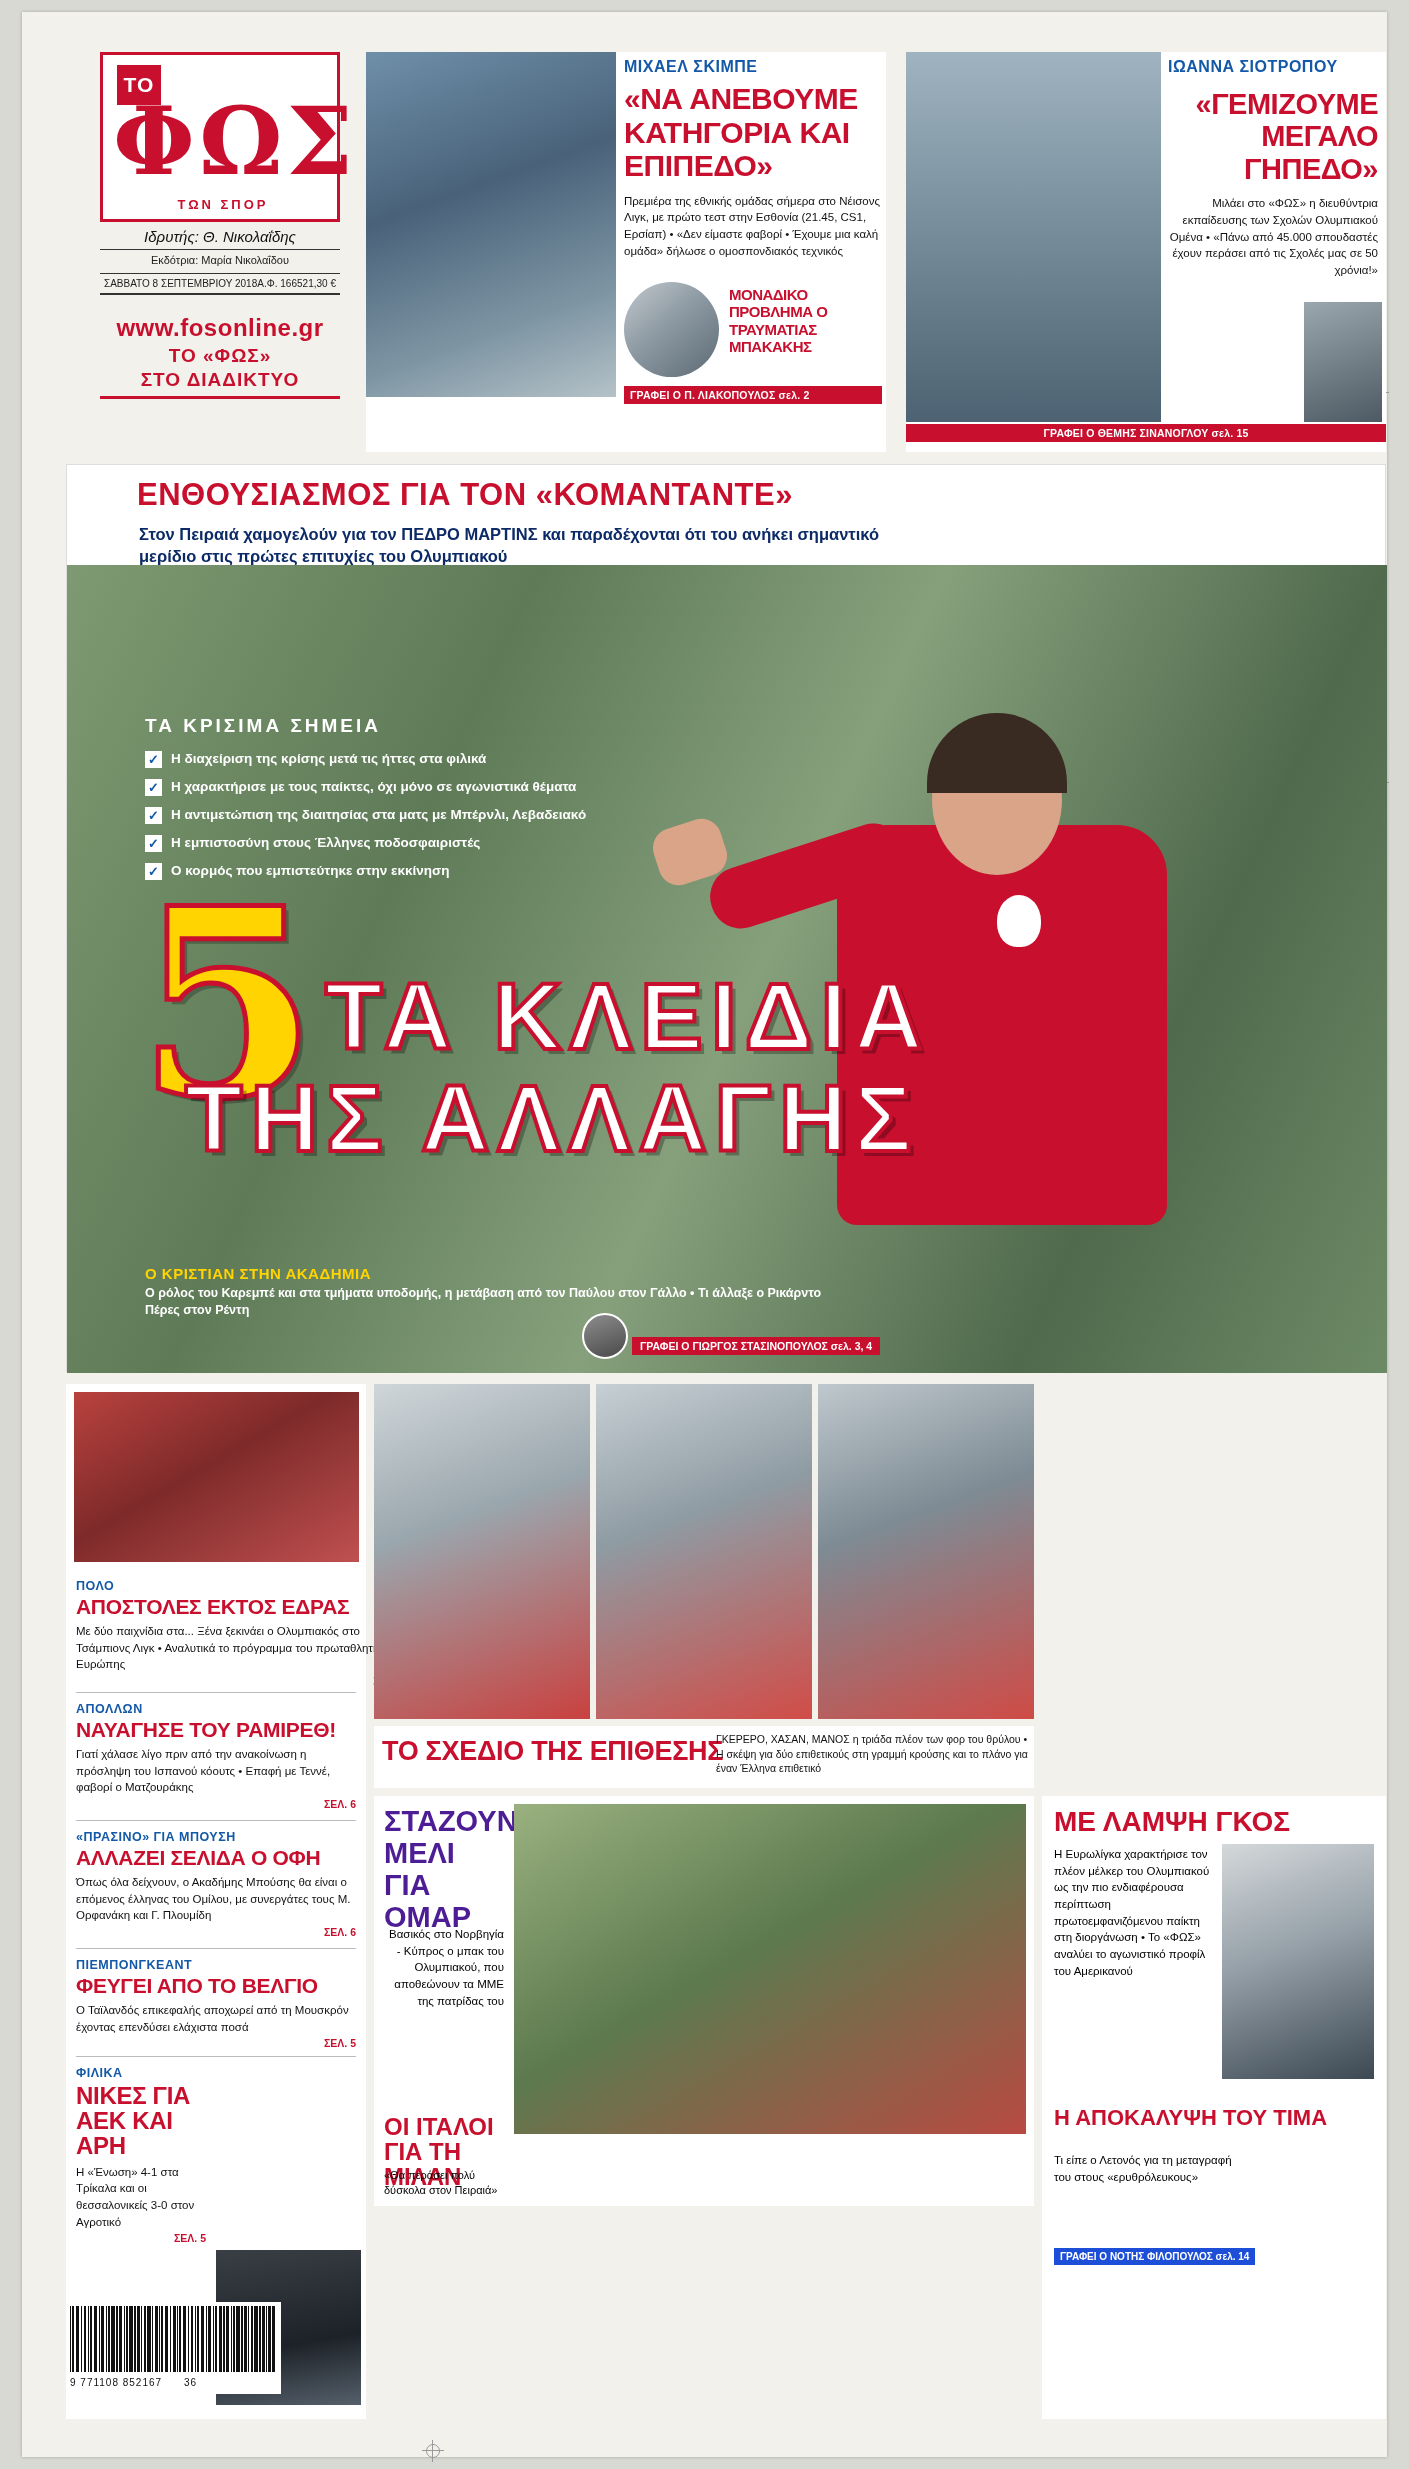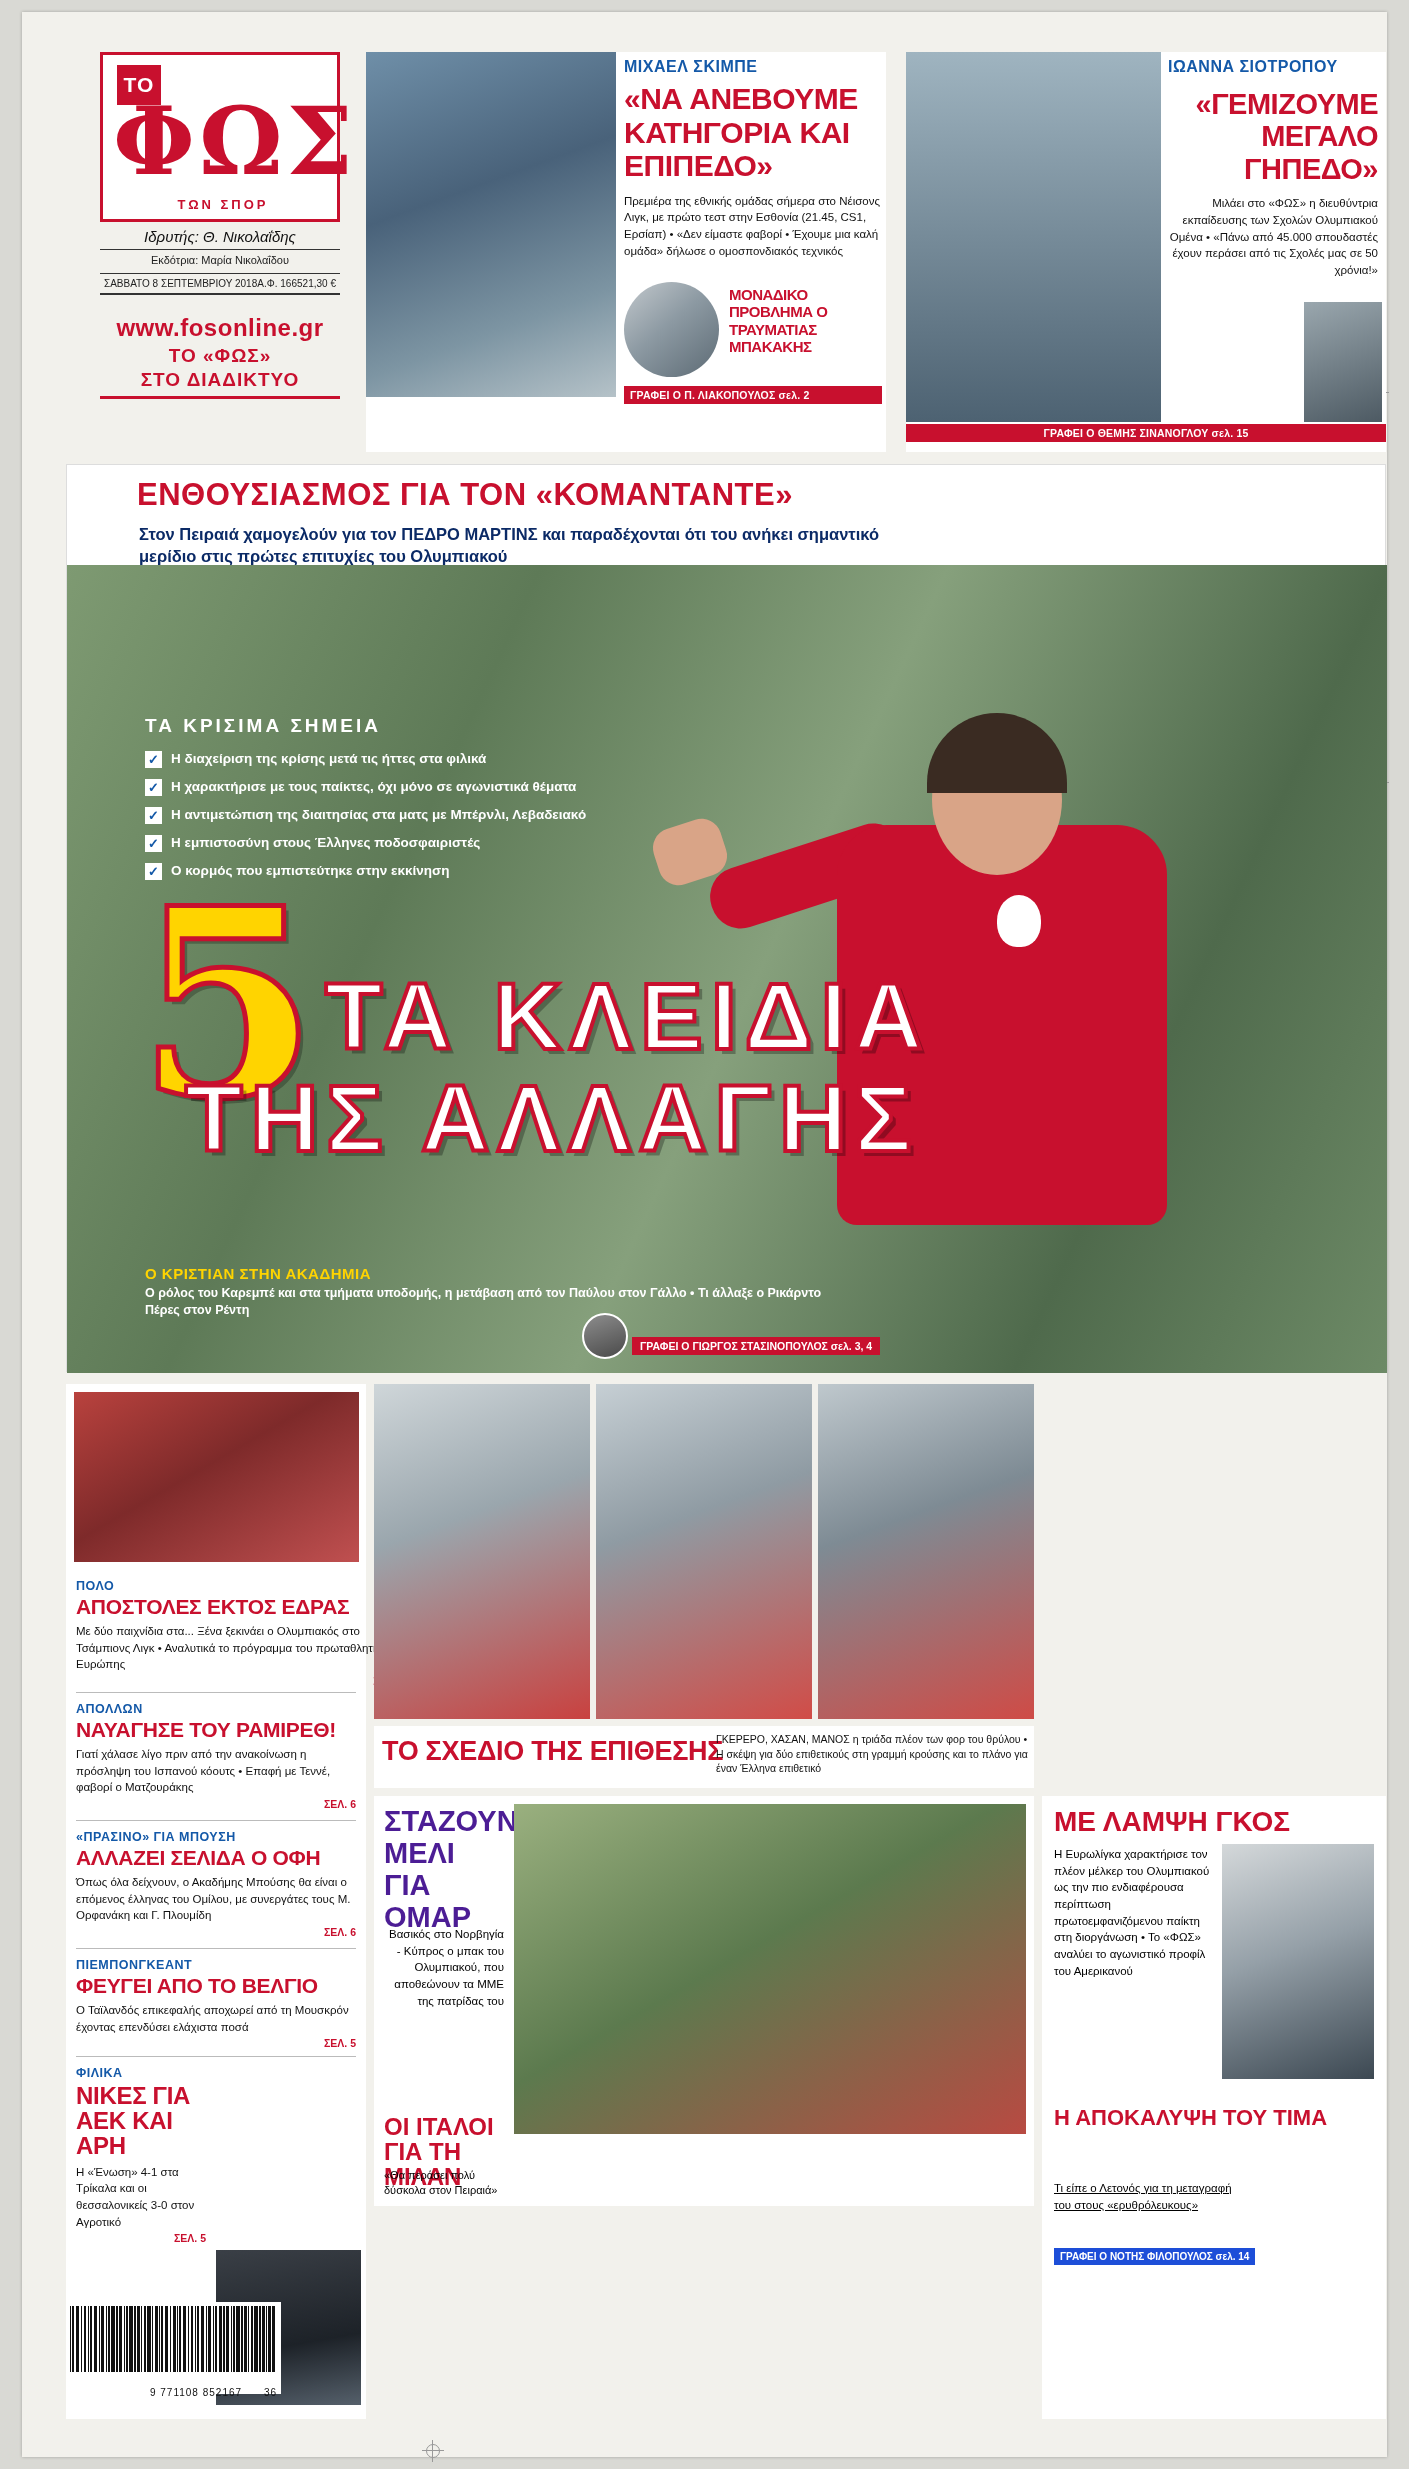--- a/index.html
+++ b/index.html
@@ -193,31 +193,31 @@
   .honey-body { position:absolute; left:10px; top:130px; width:120px; font-size:11.5px; line-height:1.45;text-align:right; }
   .honey-photo { position:absolute; left:140px; top:8px; width:512px; height:330px; }
   .honey-foot-h { position:absolute; left:10px; top:318px; width:125px; color:#c8102e; font-weight:bold; font-size:24px; line-height:1.05;}
   .honey-foot-b { position:absolute; left:10px; top:372px; width:125px; font-size:11px; line-height:1.4;}
 
   .col-right { position:absolute; left:976px; top:412px; width:344px; height:623px; background:#fff; }
   .cr-head { position:absolute; left:12px; top:10px; color:#c8102e; font-weight:bold; font-size:28px; }
   .cr-body { position:absolute; left:12px; top:50px; width:160px; font-size:11.5px; line-height:1.45; }
   .cr-photo { position:absolute; left:180px; top:48px; width:152px; height:235px; }
   .cr-head2 { position:absolute; left:12px; top:310px; width:320px; color:#c8102e; font-weight:bold; font-size:22px; line-height:1.08;}
-  .cr-body2 { position:absolute; left:12px; top:384px; width:180px; font-size:11.5px; line-height:1.45;text-decoration:underline;}
+  .cr-body2 { position:absolute; left:12px; top:356px; width:180px; font-size:11.5px; line-height:1.45;}
   .cr-author { position:absolute; left:12px; top:452px; background:#1d4ed8; color:#fff; font-size:10px; font-weight:bold; padding:3px 6px;}
 
   
   .friend-photo { position:absolute; left:150px; top:866px; width:145px; height:155px; }
 
   
   .barcode { position:absolute; left:44px; top:2290px; width:215px; height:92px; background:#fff; padding:4px; }
   .bc-bars { height:66px; display:flex; align-items:stretch; }
   .bc-bars i { display:block; background:#111; margin-right:1.5px; }
-  .bc-num { font-size:10px; letter-spacing:1px; text-align:right; margin-top:15px; color:#111;}
+  .bc-num { font-size:10px; letter-spacing:1px; text-align:left; margin-top:5px; color:#111;}
 </style>
 </head>
 <body>
 
 <div class="page">
 
   <div class="reg-mark" style="left:1345px; top:370px;">
       <div class="reg-circle"></div>
     </div>
   <div class="reg-mark" style="left:1345px; top:760px;">

